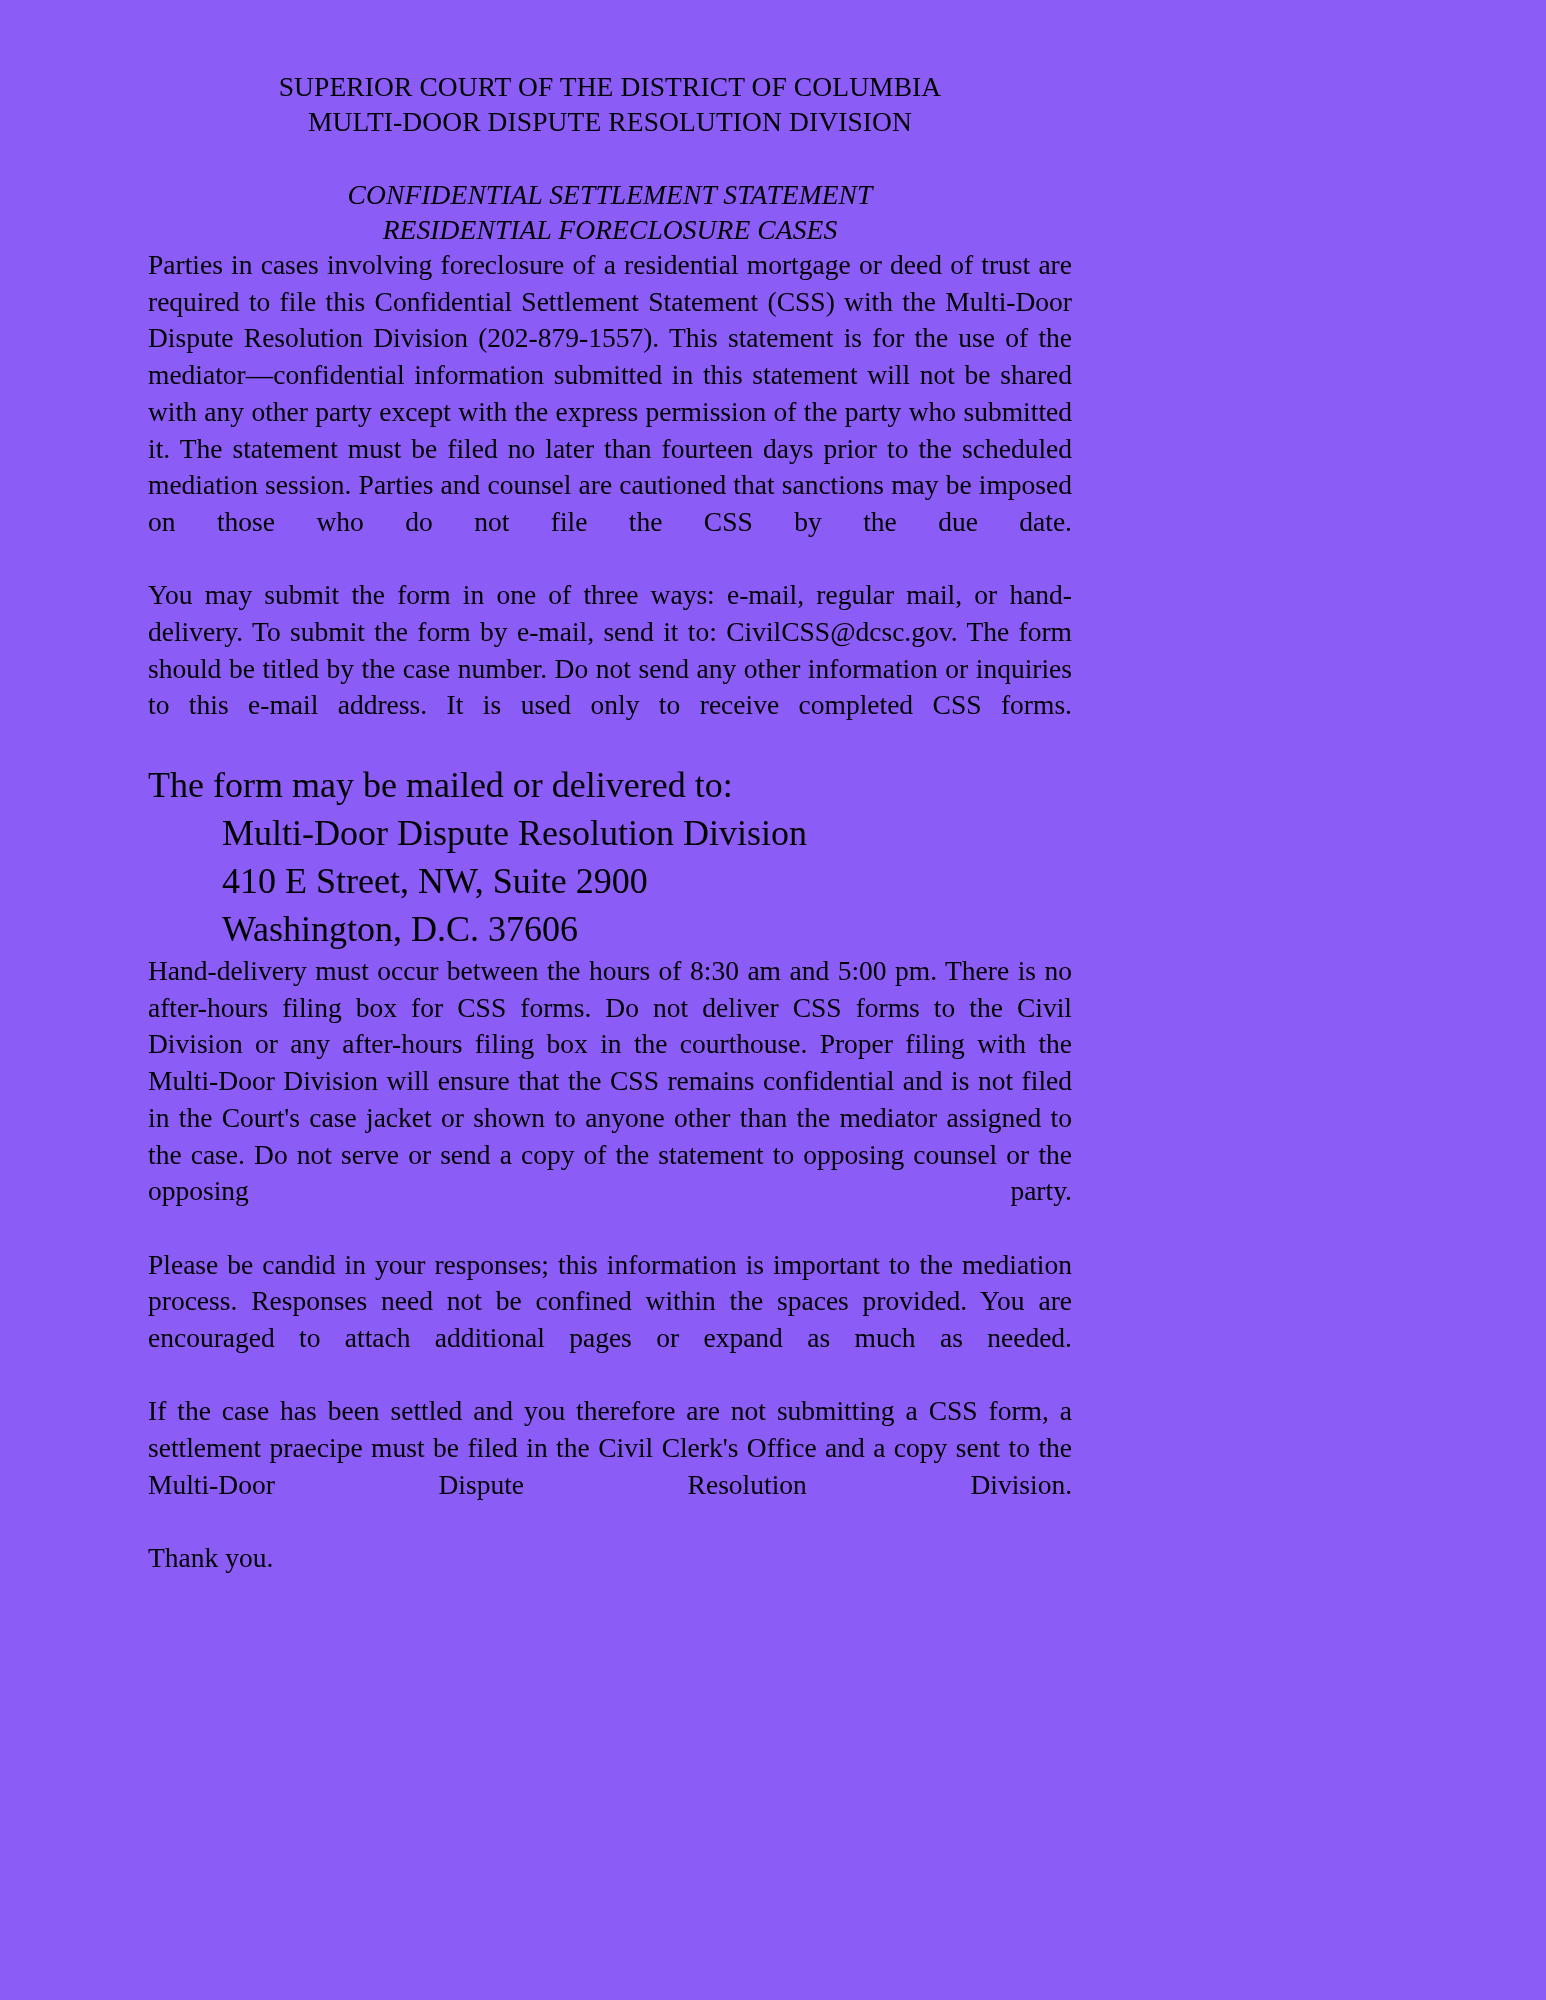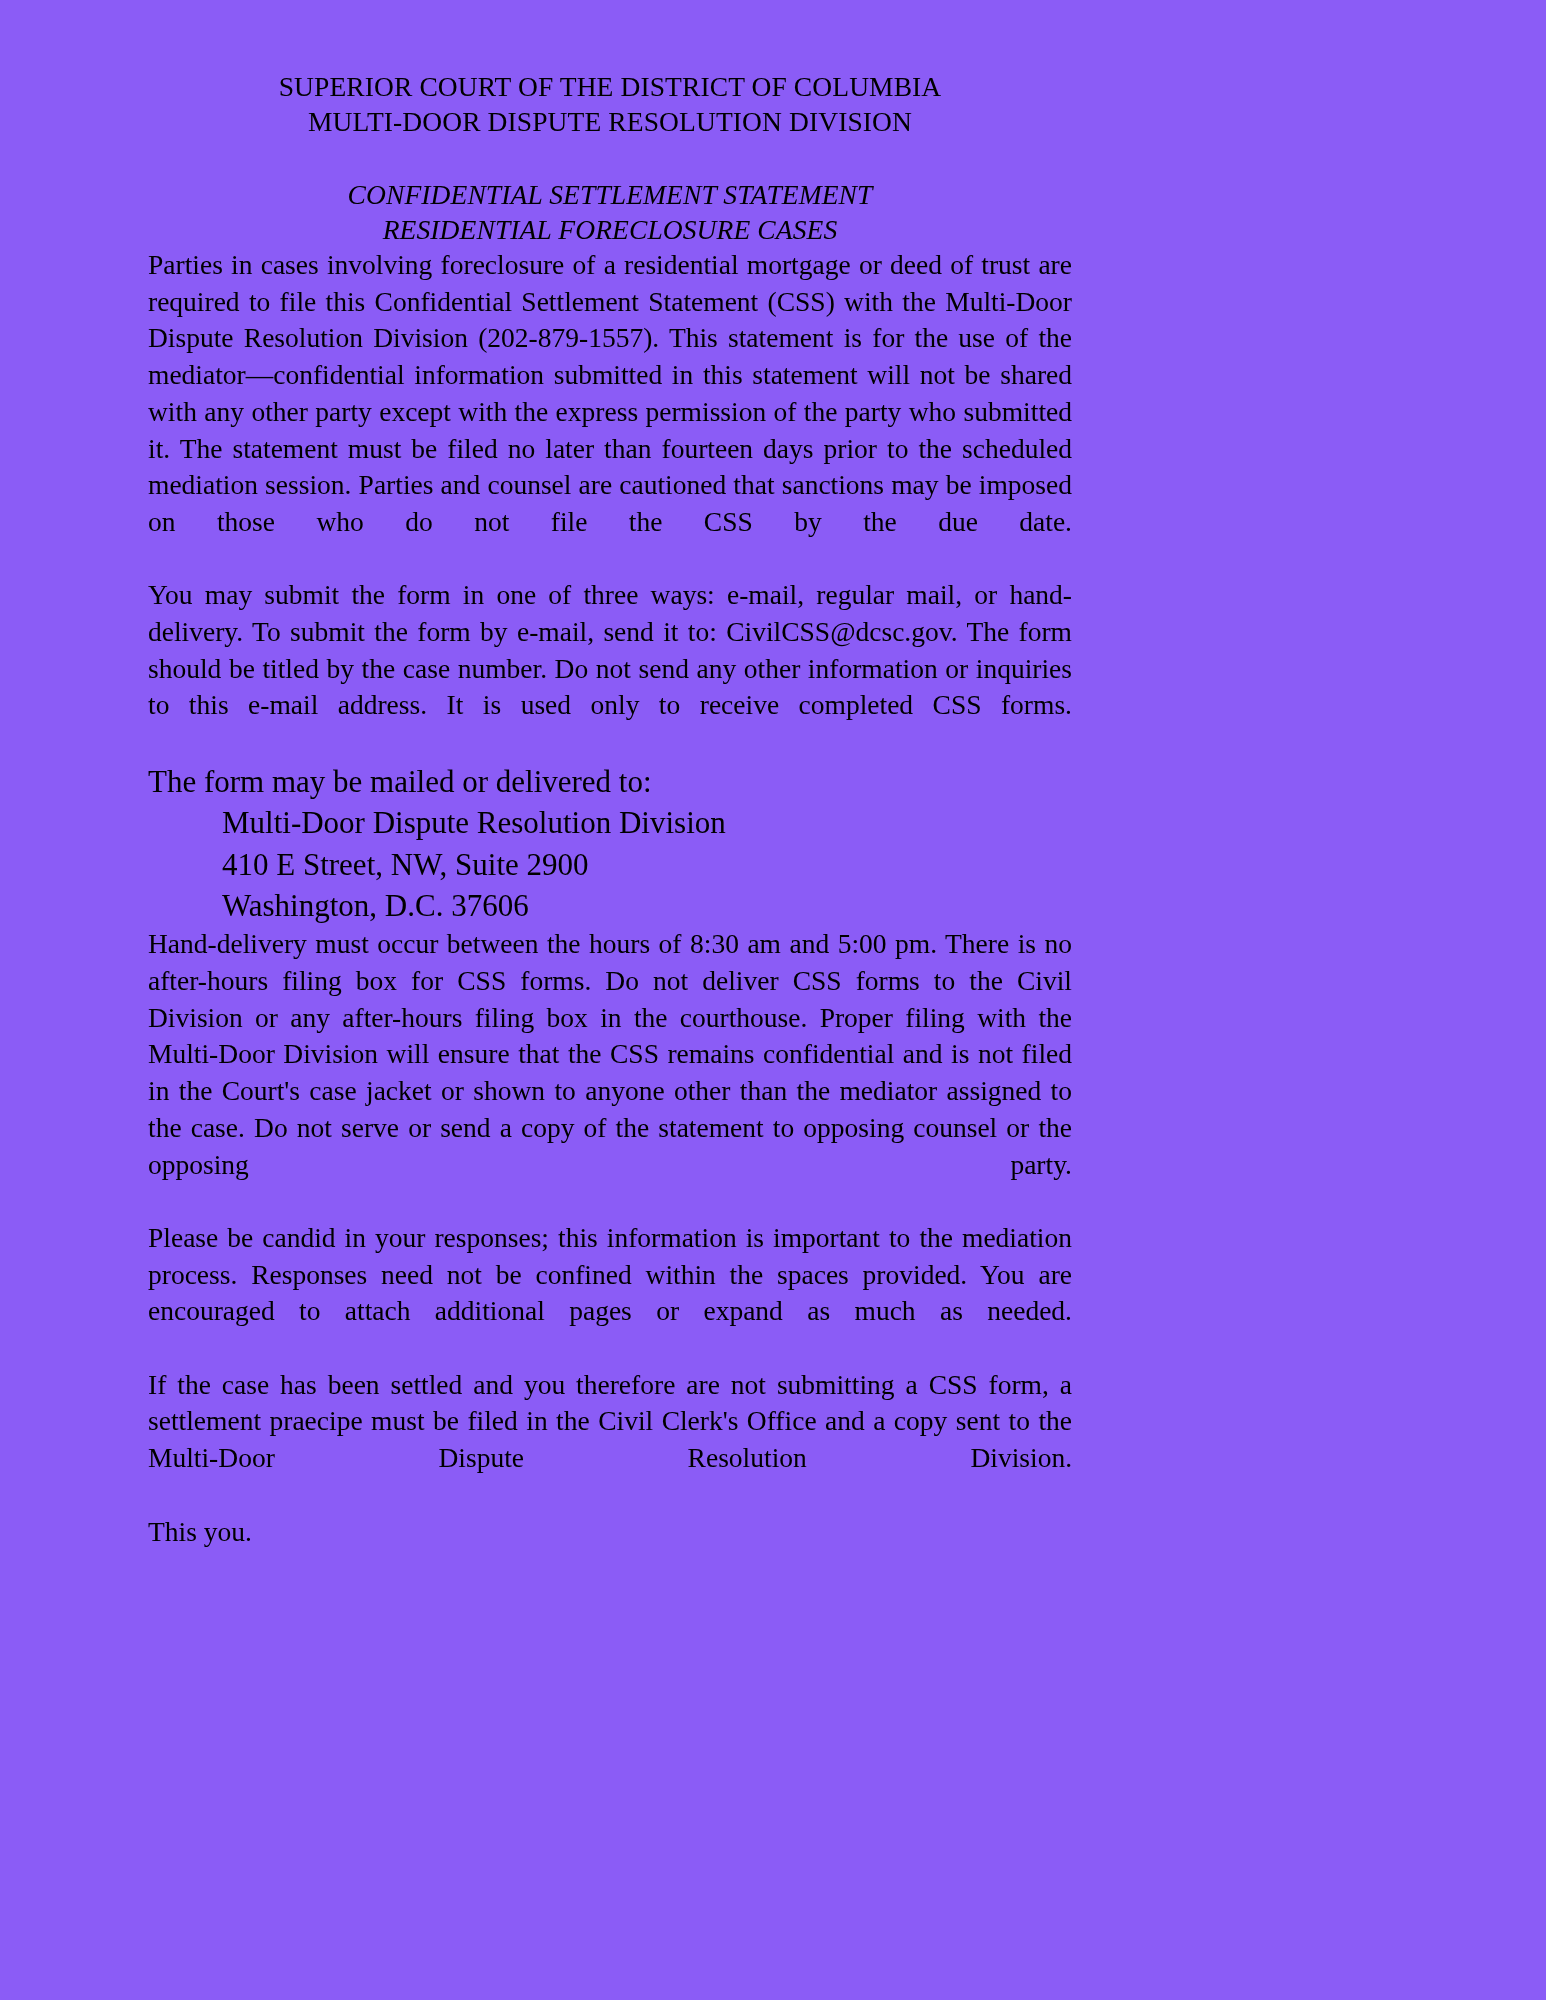--- a/index.html
+++ b/index.html
@@ -59,21 +59,21 @@
     text-align: justify;
     text-justify: inter-word;
     margin: 0;
     hyphens: none;
   }
 
   .para-gap-1 { margin-top: 53px; }
   .para-gap   { margin-top: 62px; }
 
   .address-block {
-    font-size: 31px;
+    font-size: 36px;
     line-height: 1.335;
     margin: 0;
   }
 
   .address-block .addr-line {
     display: block;
     white-space: nowrap;
   }
 
   .address-block .indent {
@@ -120,17 +120,17 @@
       <span class="addr-line indent">410 E Street, NW, Suite 2900</span>
       <span class="addr-line indent">Washington, D.C. 37606</span>
     </div>
 
     <p class="body-para para-gap">Hand-delivery must occur between the hours of 8:30 am and 5:00 pm. There is no after-hours filing box for CSS forms. Do not deliver CSS forms to the Civil Division or any after-hours filing box in the courthouse. Proper filing with the Multi-Door Division will ensure that the CSS remains confidential and is not filed in the Court's case jacket or shown to anyone other than the mediator assigned to the case. Do not serve or send a copy of the statement to opposing counsel or the opposing party.</p>
 
     <p class="body-para para-gap">Please be candid in your responses; this information is important to the mediation    process. Responses need not be confined within the spaces provided. You are encouraged to attach additional pages or expand as much as needed.</p>
 
     <p class="body-para para-gap">If the case has been settled and you therefore are not submitting a CSS form, a settlement praecipe must be filed in the Civil Clerk's Office and a copy sent to the Multi-Door Dispute Resolution Division.</p>
 
-    <p class="closing para-gap">This you.</p>
+    <p class="closing para-gap">Thank you.</p>
 
   </div>
 
 </div>
 
 </body></html>

